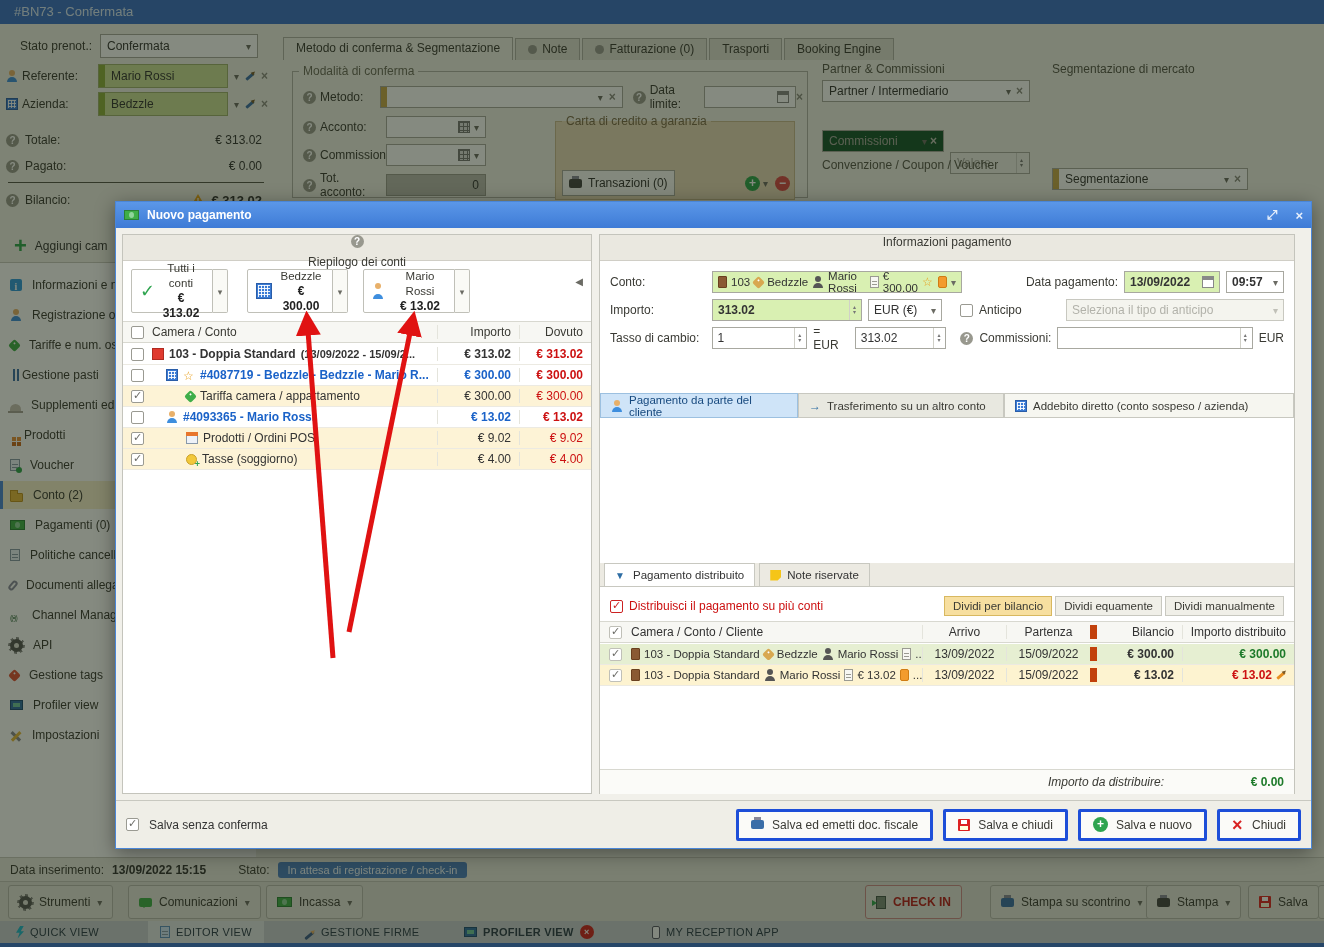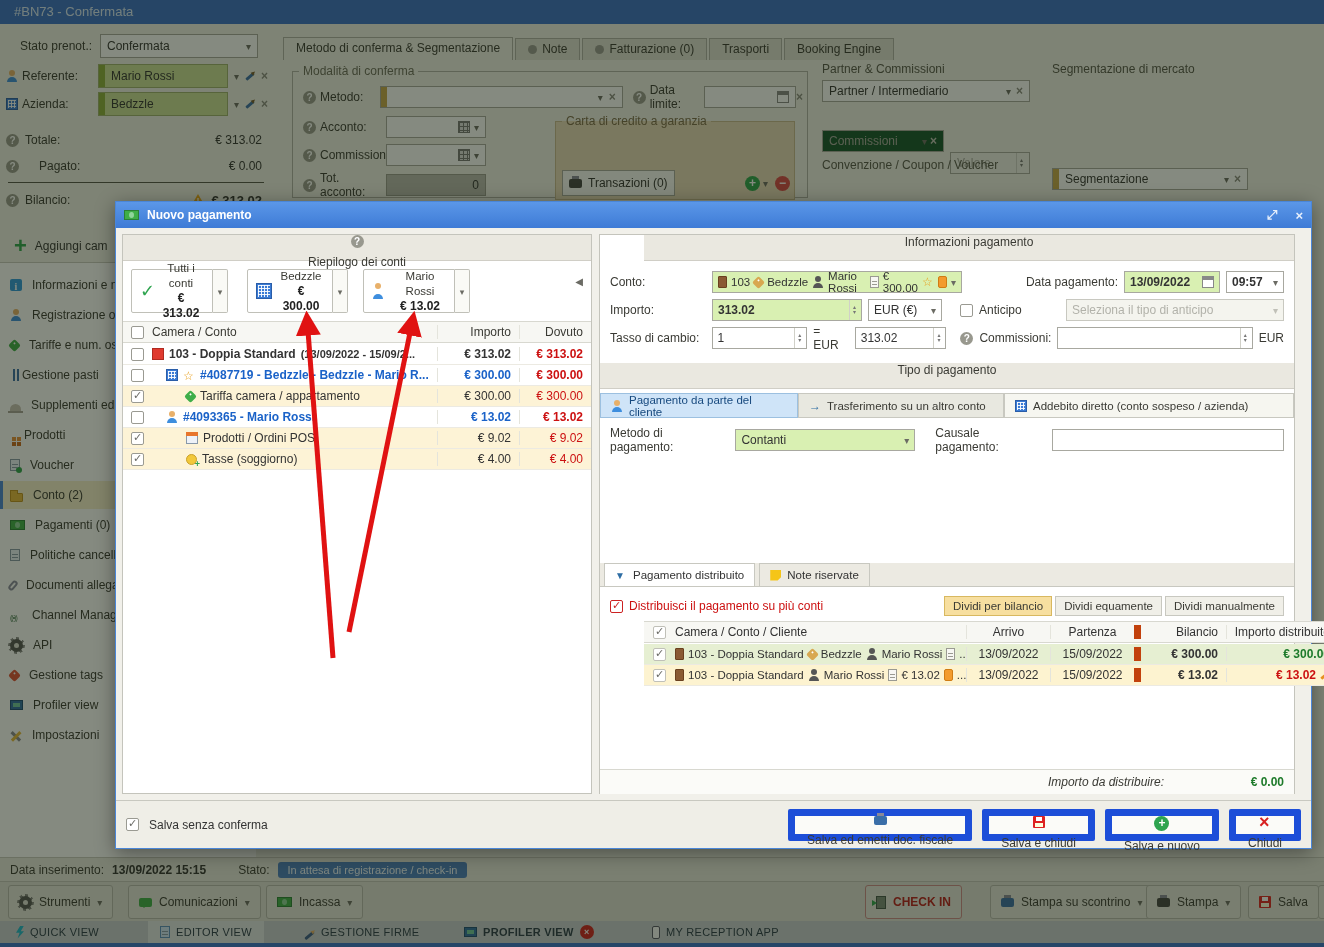--- a/index.html
+++ b/index.html
@@ -103,21 +103,21 @@
   .dhdr { position:absolute; width:100%; height:22px; background:#f7f7f3; border-top:1px solid #d8d8d0; border-bottom:1px solid #d8d8d0; display:flex; align-items:center; }
   .drow { position:absolute; width:100%; height:21px; display:flex; align-items:center; border-bottom:1px solid #eceae2; }
   .drow.greenrow { background:#e6efd2; }
   .drow.yellowrow { background:#fdf3d0; }
   .dc-desc { flex:1; display:flex; align-items:center; gap:4px; overflow:hidden; white-space:nowrap; padding-right:4px; }
   .dc-arr { width:84px; text-align:center; border-left:1px solid #e4e4dc; flex:none; }
   .dc-bil { width:92px; text-align:right; padding-right:8px; border-left:7px solid #c2410c; flex:none; }
   .dc-impd { width:112px; text-align:right; padding-right:8px; border-left:1px solid #e4e4dc; flex:none; display:flex; justify-content:flex-end; align-items:center; gap:4px; }
 
   #modalfooter { position:absolute; left:0; top:598px; width:1195px; height:48px; background:#efeee7; border-top:1px solid #c8c8c0; display:flex; align-items:center; padding:0 10px; gap:10px; }
-  .mbtn { height:32px; background:#fbfbf8; border:7px solid #1d4ed8; border-radius:2px; display:flex; align-items:center; gap:8px; padding:0 12px; color:#3a3a34;flex-direction:column; }
+  .mbtn { height:32px; background:#fbfbf8; border:3px solid #1d4ed8; border-radius:2px; display:flex; align-items:center; gap:8px; padding:0 12px; color:#3a3a34; }
 
   
   .ic { display:inline-block; width:12px; height:12px; flex:none; position:relative; vertical-align:-2px; }
   .ic-check::before { content:"✓"; color:#2ea44f; font-weight:bold; font-size:18px; line-height:12px; }
   .ic-warn { width:0; height:0; border-left:7px solid transparent; border-right:7px solid transparent; border-bottom:12px solid #f0a818; }
   .ic-warn::after { content:"!"; position:absolute; left:-2px; top:2px; color:#fff; font-size:9px; font-weight:bold; }
   .ic-person::before { content:""; position:absolute; left:3px; top:0; width:6px; height:6px; border-radius:50%; background:#e8b06a; }
   .ic-person::after { content:""; position:absolute; left:1px; bottom:0; width:10px; height:5px; border-radius:5px 5px 0 0; background:#3e8ede; }
   .ic-person.darkp::before { background:#555; } .ic-person.darkp::after { background:#555; }
   .ic-building { background:#3a7bd5; border:1px solid #2a5da8; }
@@ -230,21 +230,21 @@
     <span class="ic ic-pencil bluepen" style="margin-left:6px;"></span>
     <span class="xg" style="margin-left:6px;">×</span>
   </div>
   <div class="fldrow" style="left:6px;top:104px;width:256px;">
     <span class="qi"></span>
     <span class="lbl" style="margin-left:6px;">Totale:</span>
     <span style="margin-left:auto;">€ 313.02</span>
   </div>
   <div class="fldrow" style="left:6px;top:130px;width:256px;">
     <span class="qi"></span>
-    <span class="lbl" style="margin-left:20px;">Pagato:</span>
+    <span class="lbl" style="margin-left:6px;">Pagato:</span>
     <span style="margin-left:auto;">€ 0.00</span>
   </div>
   <div class="abs" style="left:8px;top:158px;width:256px;border-top:1px solid #55554a;"></div>
   <div class="fldrow" style="left:6px;top:164px;width:256px;">
     <span class="qi"></span>
     <span class="lbl" style="margin-left:6px;">Bilancio:</span>
     <span class="ic ic-warn" style="margin-left:auto;margin-right:6px;"></span>
     <span class="b" style="font-size:13px;">€ 313.02</span>
   </div>
 
@@ -590,21 +590,21 @@
       <span class="cb checked" style="margin:0 8px;"></span>
       <span class="alabel" style="padding-left:34px;">
           <span class="ic ic-coins"></span>
           <span>Tasse (soggiorno)</span>
         </span>
       <span class="col-imp">€ 4.00</span>
       <span class="col-dov red">€ 4.00</span>
     </div>
   </div>
 
-  <div class="panel" style="left:483px;top:32px;width:696px;height:560px;padding-left:44px;">
+  <div class="panel" style="left:483px;top:32px;width:696px;height:560px;">
     <div class="phdr">
       <span>Informazioni pagamento</span>
     </div>
 
     <div class="frow" style="top:34px;">
       <span class="lbl" style="width:96px;">Conto:</span>
       <div class="fld greenfld" style="width:250px;font-size:11.5px;">
         <span class="ic ic-door"></span>
           <span>103</span>
         <span class="ic ic-tag tan"></span>
@@ -670,45 +670,33 @@
       <span class="lbl">Commissioni:</span>
       <div class="fld" style="width:196px;margin-left:auto;">
         <span class="spin">
             <span>▴</span>
             <span>▾</span>
           </span>
       </div>
       <span class="lbl">EUR</span>
     </div>
 
-    <div class="phdr" style="position:absolute;left:0;top:128px;width:100%;">
-      <span>Tipo di pagamento</span>
-    </div>
     <div class="abs flex" style="left:0;top:158px;width:100%;">
       <div class="ptab active" style="flex:0 0 198px;">
         <span class="ic ic-person"></span>
         <span>Pagamento da parte del cliente</span>
       </div>
       <div class="ptab" style="flex:0 0 206px;">
         <span class="ic ic-curve"></span>
         <span>Trasferimento su un altro conto</span>
       </div>
       <div class="ptab" style="flex:1;background:#f6f6f0;">
         <span class="ic ic-building"></span>
         <span>Addebito diretto (conto sospeso / azienda)</span>
       </div>
-    </div>
-    <div class="frow" style="top:192px;">
-      <span class="lbl">Metodo di pagamento:</span>
-      <div class="fld greenfld" style="width:180px;">
-        <span>Contanti</span>
-        <span class="ddg ddchar"></span>
-      </div>
-      <span class="lbl" style="margin-left:14px;">Causale pagamento:</span>
-      <div class="fld" style="width:232px;margin-left:auto;"></div>
     </div>
 
     <div class="abs" style="left:0;top:328px;width:100%;height:24px;background:#eceae2;border-bottom:1px solid #c8c8c0;display:flex;align-items:flex-end;padding-left:4px;gap:4px;">
       <div class="dtab active">
         <span class="ic ic-downarr"></span>
         <span>Pagamento distribuito</span>
       </div>
       <div class="dtab">
         <span class="ic ic-note"></span>
         <span>Note riservate</span>

